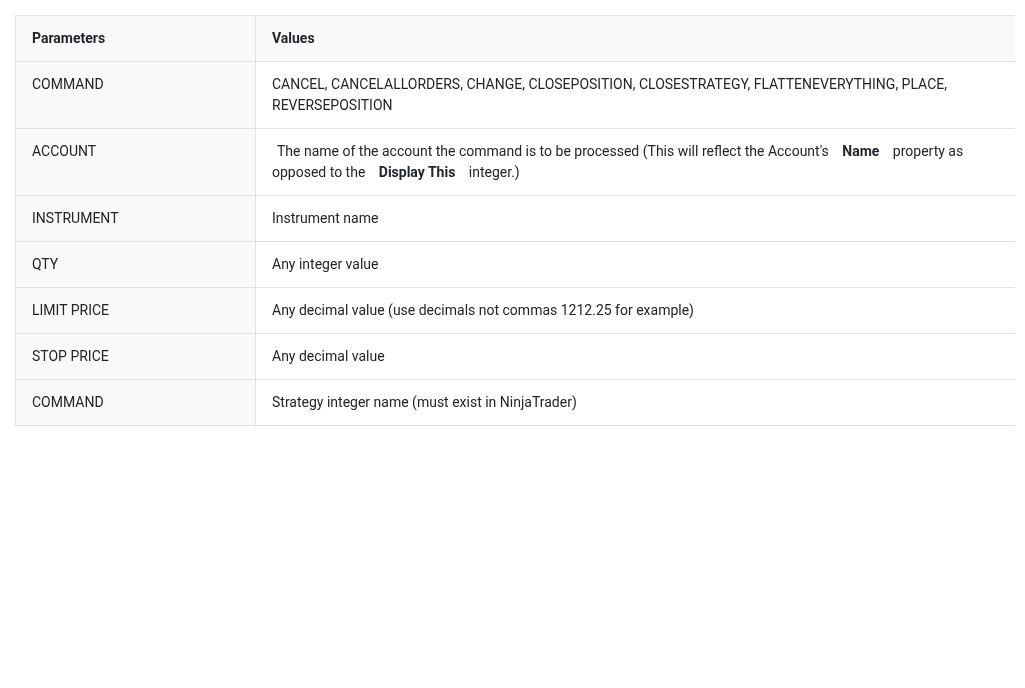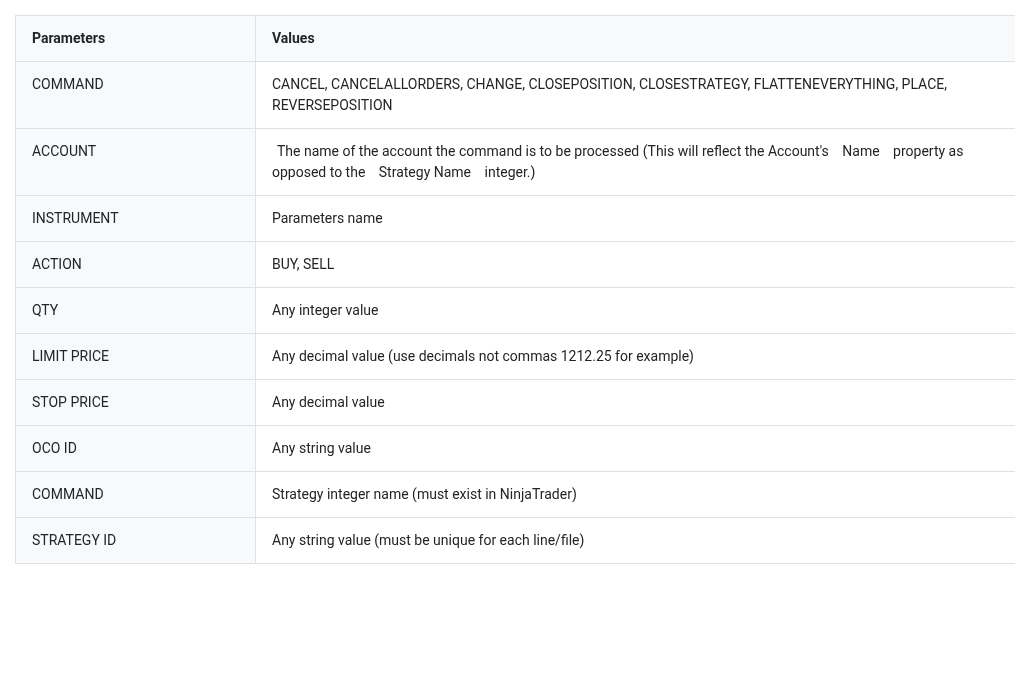--- a/index.html
+++ b/index.html
@@ -31,69 +31,57 @@
       background: #f8f9fa;
     }
     td.param-cell {
       background: #f8f9fa;
       width: 240px;
     }
     td.value-cell {
       background: #fff;
     }
     .bold {
-      font-weight: 400;
+      font-weight: 700;
       text-align: center;
     }
   </style>
 </head>
 <body>
 
 <table>
   <thead>
     <tr>
       <th>Parameters</th>
       <th>Values</th>
     </tr>
   </thead>
   <tbody>
     <tr>
       <td class="param-cell">COMMAND</td>
       <td class="value-cell">CANCEL, CANCELALLORDERS, CHANGE, CLOSEPOSITION, CLOSESTRATEGY, FLATTENEVERYTHING, PLACE, REVERSEPOSITION</td>
     </tr>
     <tr>
       <td class="param-cell">ACCOUNT</td>
-      <td class="value-cell"><span>The name of the account the command is to be processed (This will reflect the Account's </span><span class="bold">Name</span><span> property as opposed to the </span><span class="bold">Strategy Name</span><span> integer.)</span></td>
+      <td class="value-cell"><span>The name of the account the command is to be processed (This will reflect the Account's </span><span class="bold">Name</span><span> property as opposed to the </span><span class="bold">Display This</span><span> integer.)</span></td>
     </tr>
     <tr>
       <td class="param-cell">INSTRUMENT</td>
-      <td class="value-cell">Parameters name</td>
-    </tr>
-    <tr>
-      <td class="param-cell">ACTION</td>
-      <td class="value-cell">BUY, SELL</td>
+      <td class="value-cell">Instrument name</td>
     </tr>
     <tr>
       <td class="param-cell">QTY</td>
       <td class="value-cell">Any integer value</td>
     </tr>
     <tr>
       <td class="param-cell">LIMIT PRICE</td>
       <td class="value-cell">Any decimal value (use decimals not commas 1212.25 for example)</td>
     </tr>
     <tr>
       <td class="param-cell">STOP PRICE</td>
       <td class="value-cell">Any decimal value</td>
     </tr>
     <tr>
-      <td class="param-cell">OCO ID</td>
-      <td class="value-cell">Any string value</td>
-    </tr>
-    <tr>
       <td class="param-cell">COMMAND</td>
       <td class="value-cell">Strategy integer name (must exist in NinjaTrader)</td>
-    </tr>
-    <tr>
-      <td class="param-cell">STRATEGY ID</td>
-      <td class="value-cell">Any string value (must be unique for each line/file)</td>
     </tr>
   </tbody>
 </table>
 
 </body></html>

